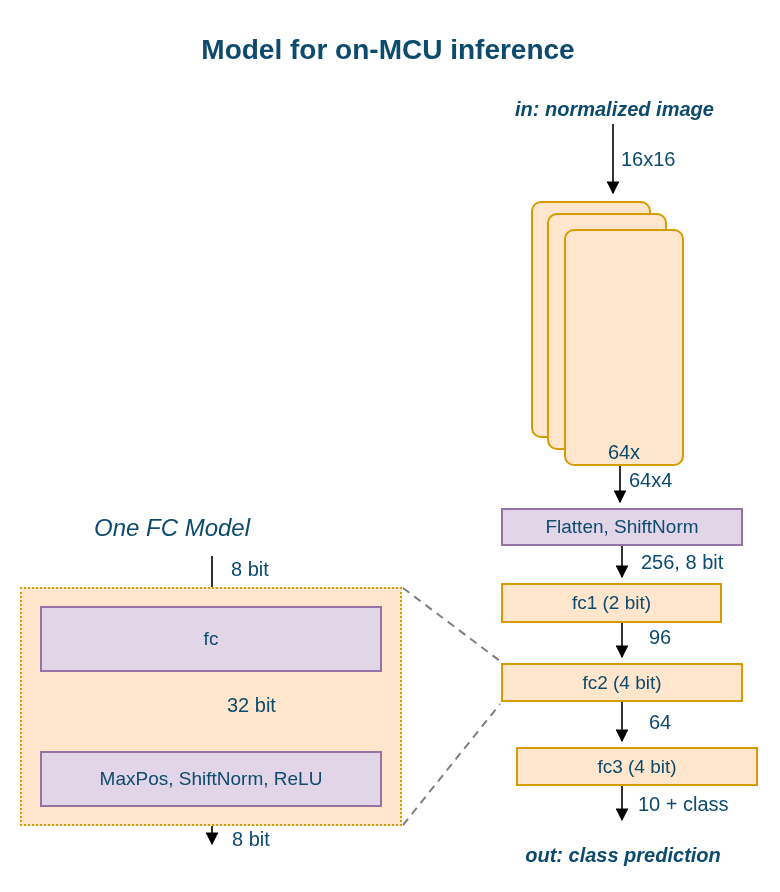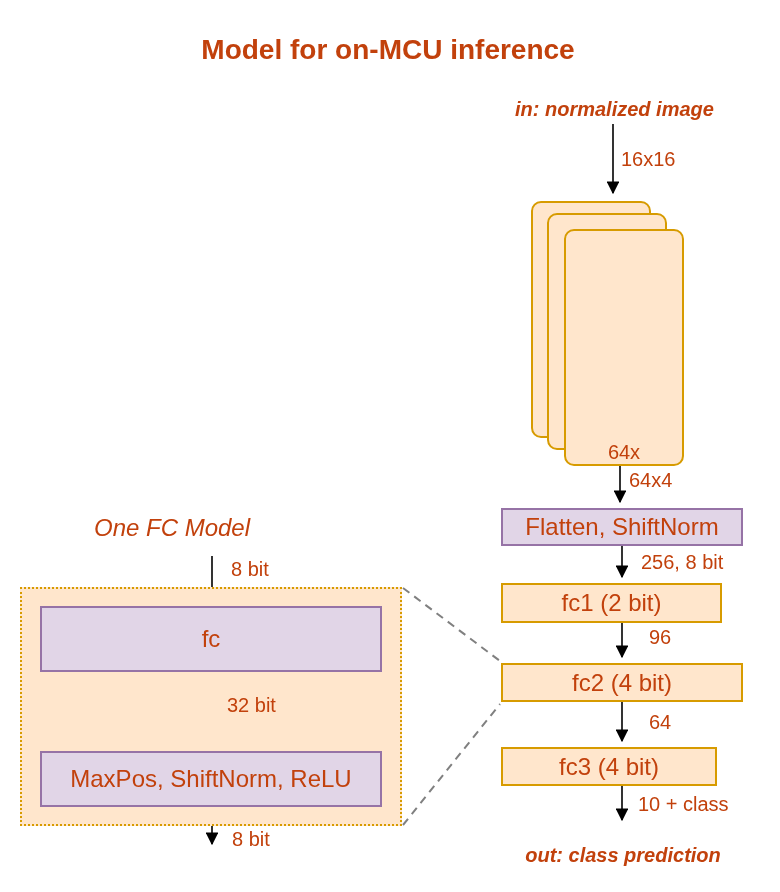--- a/index.html
+++ b/index.html
@@ -1,33 +1,33 @@
 <!DOCTYPE html>
 <html><head>
 <meta charset="utf-8">
 <style>
   html,body{margin:0;padding:0;background:#fff;}
   #canvas{
     position:relative;width:780px;height:892px;background:#ffffff;
-    font-family:"Liberation Sans", sans-serif;color:#c2410c;overflow:hidden;
+    font-family:"Liberation Sans", sans-serif;color:#0c4a6e;overflow:hidden;
   }
   .abs{position:absolute;}
   #title{
     top:34px;left:388px;transform:translateX(-50%);
     font-size:28px;font-weight:700;white-space:nowrap;
   }
   .io-label{
     font-size:20px;font-weight:700;font-style:italic;white-space:nowrap;
   }
   .edge-label{
     font-size:20px;white-space:nowrap;
   }
   .block{
     box-sizing:border-box;display:flex;align-items:center;justify-content:center;
-    font-size:24px;white-space:nowrap;
+    font-size:19px;white-space:nowrap;
   }
   .orange{background:#FFE6CC;border:2px solid #D79B00;}
   .purple{background:#E1D5E7;border:2px solid #9673A6;}
   .stack-card{
     box-sizing:border-box;width:120px;height:237px;border-radius:10px;
     background:#FFE6CC;border:2px solid #D79B00;
     display:flex;align-items:flex-end;justify-content:center;font-size:20px;
   }
   #fc-detail-frame{
     box-sizing:border-box;left:20px;top:587px;width:382px;height:239px;
@@ -87,21 +87,21 @@
   <div class="abs block orange" style="left:501px;top:583px;width:221px;height:40px;">
     <span>fc1 (2 bit)</span>
   </div>
   <div class="abs edge-label" style="left:649px;top:626px;">96</div>
 
   <div class="abs block orange" style="left:501px;top:663px;width:242px;height:39px;">
     <span>fc2 (4 bit)</span>
   </div>
   <div class="abs edge-label" style="left:649px;top:711px;">64</div>
 
-  <div class="abs block orange" style="left:501px;top:747px;width:216px;height:39px;">
+  <div class="abs block orange" style="left:516px;top:747px;width:242px;height:39px;">
     <span>fc3 (4 bit)</span>
   </div>
   <div class="abs edge-label" style="left:638px;top:793px;">10 + class</div>
 
   <div class="abs io-label" style="left:623px;top:844px;transform:translateX(-50%);">out: class prediction</div>
 
   <div id="left-title" class="abs">One FC Model</div>
   <div class="abs edge-label" style="left:231px;top:558px;">8 bit</div>
 
   <div id="fc-detail-frame" class="abs"></div>

